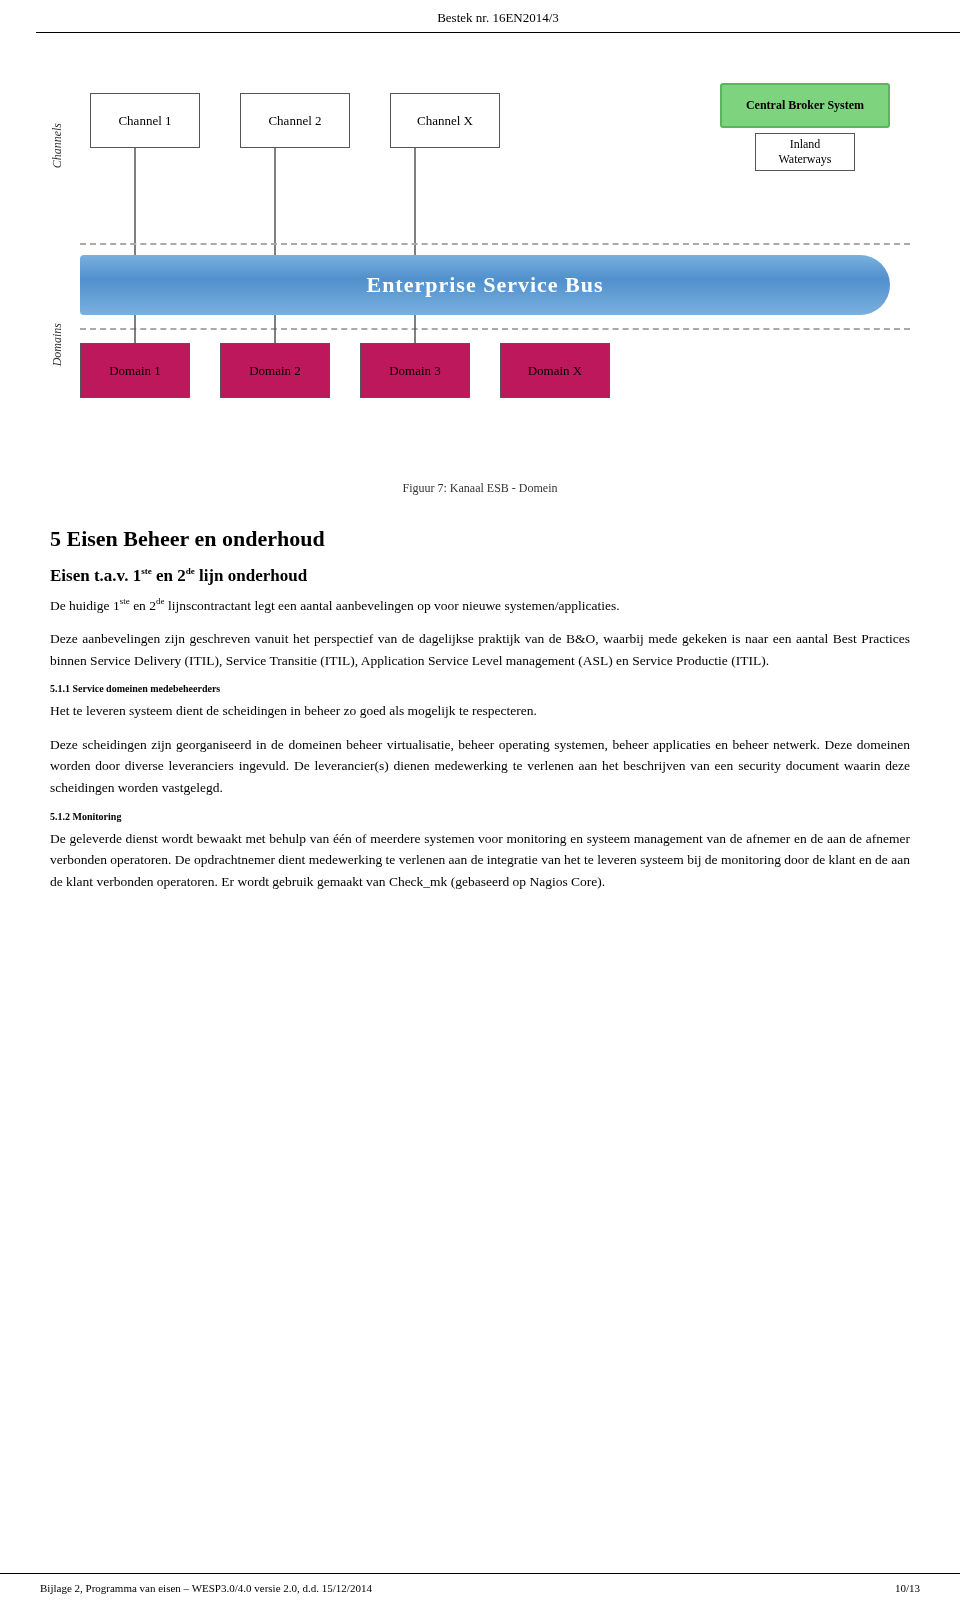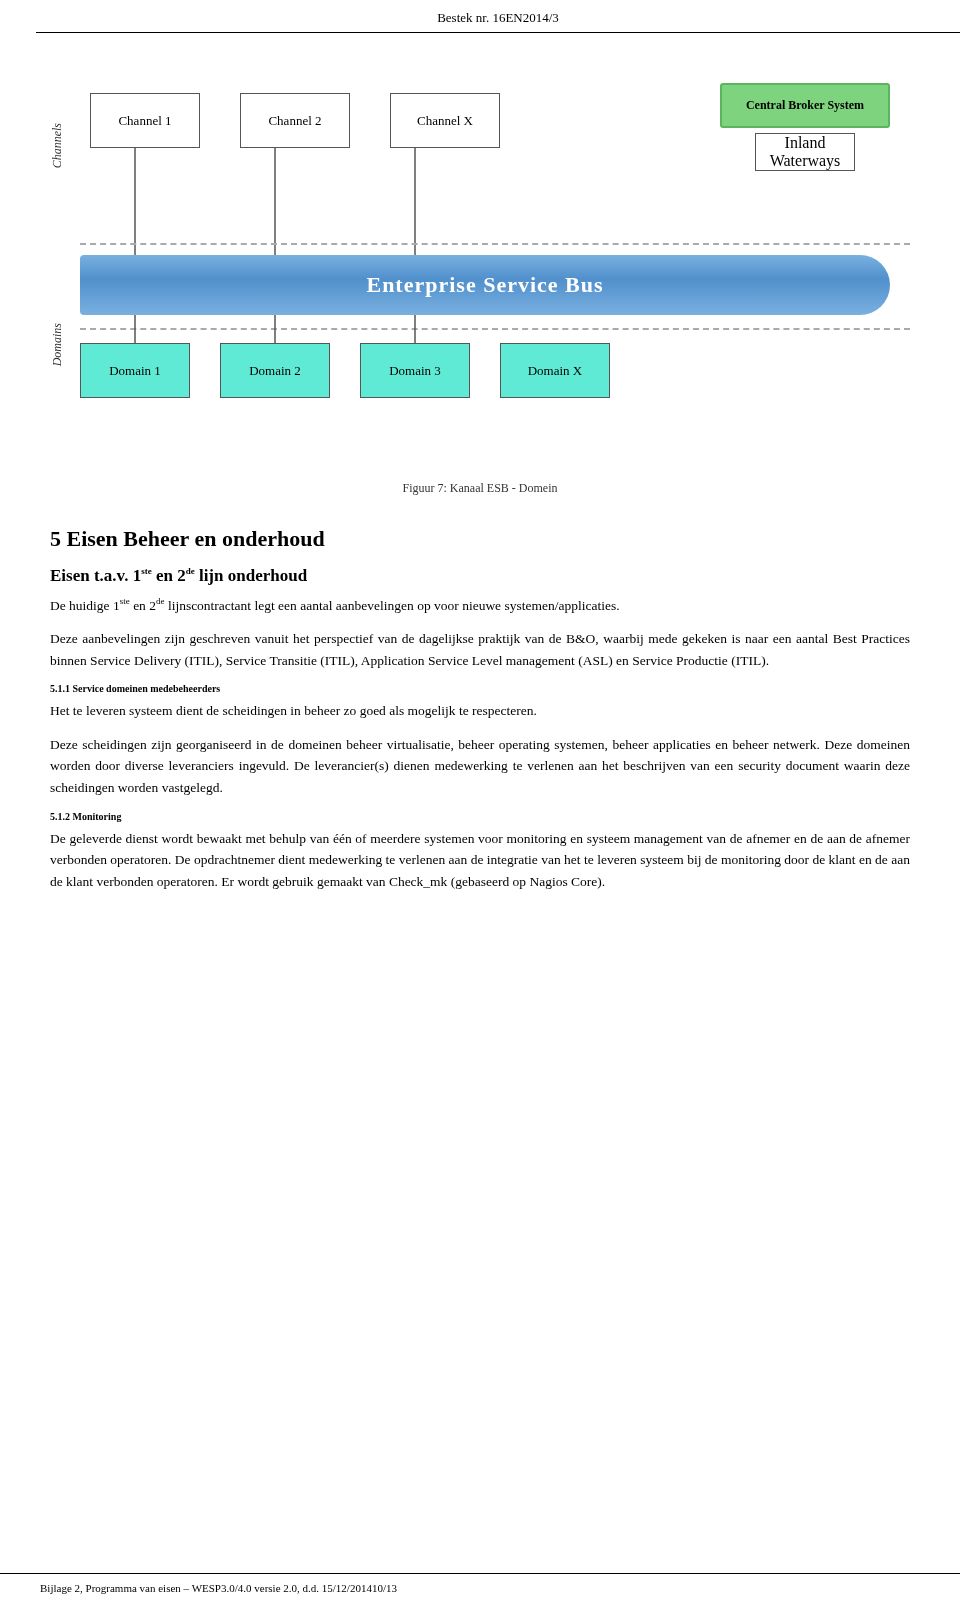--- a/index.html
+++ b/index.html
@@ -112,21 +112,21 @@
     }
 
     .inland-box {
       width: 100px;
       height: 38px;
       border: 1.5px solid #555;
       background: #fff;
       display: flex;
       align-items: center;
       justify-content: center;
-      font-size: 16px;
+      font-size: 12px;
       text-align: center;
       margin: 0 auto;
     }
 
     
     .dashed-line-upper {
       position: absolute;
       top: 180px;
       left: 30px;
       right: 0;
@@ -166,21 +166,21 @@
       top: 280px;
       left: 30px;
       display: flex;
       gap: 30px;
     }
 
     .domain-box {
       width: 110px;
       height: 55px;
       border: 1.5px solid #555;
-      background: #5eead4;
+      background: #be185d;
       display: flex;
       align-items: center;
       justify-content: center;
       font-size: 13px;
     }
 
     
     .fig-caption {
       text-align: center;
       font-size: 12px;
@@ -224,21 +224,21 @@
 
     
     .page-footer {
       position: absolute;
       bottom: 0;
       left: 0;
       right: 0;
       border-top: 1px solid #000;
       padding: 8px 40px;
       display: flex;
-      justify-content: flex-start;
+      justify-content: space-between;
       font-size: 11px;
     }
   </style>
 </head>
 <body>
 
 <div class="page-header">
   <span>Bestek nr. 16EN2014/3</span>
 </div>
 

